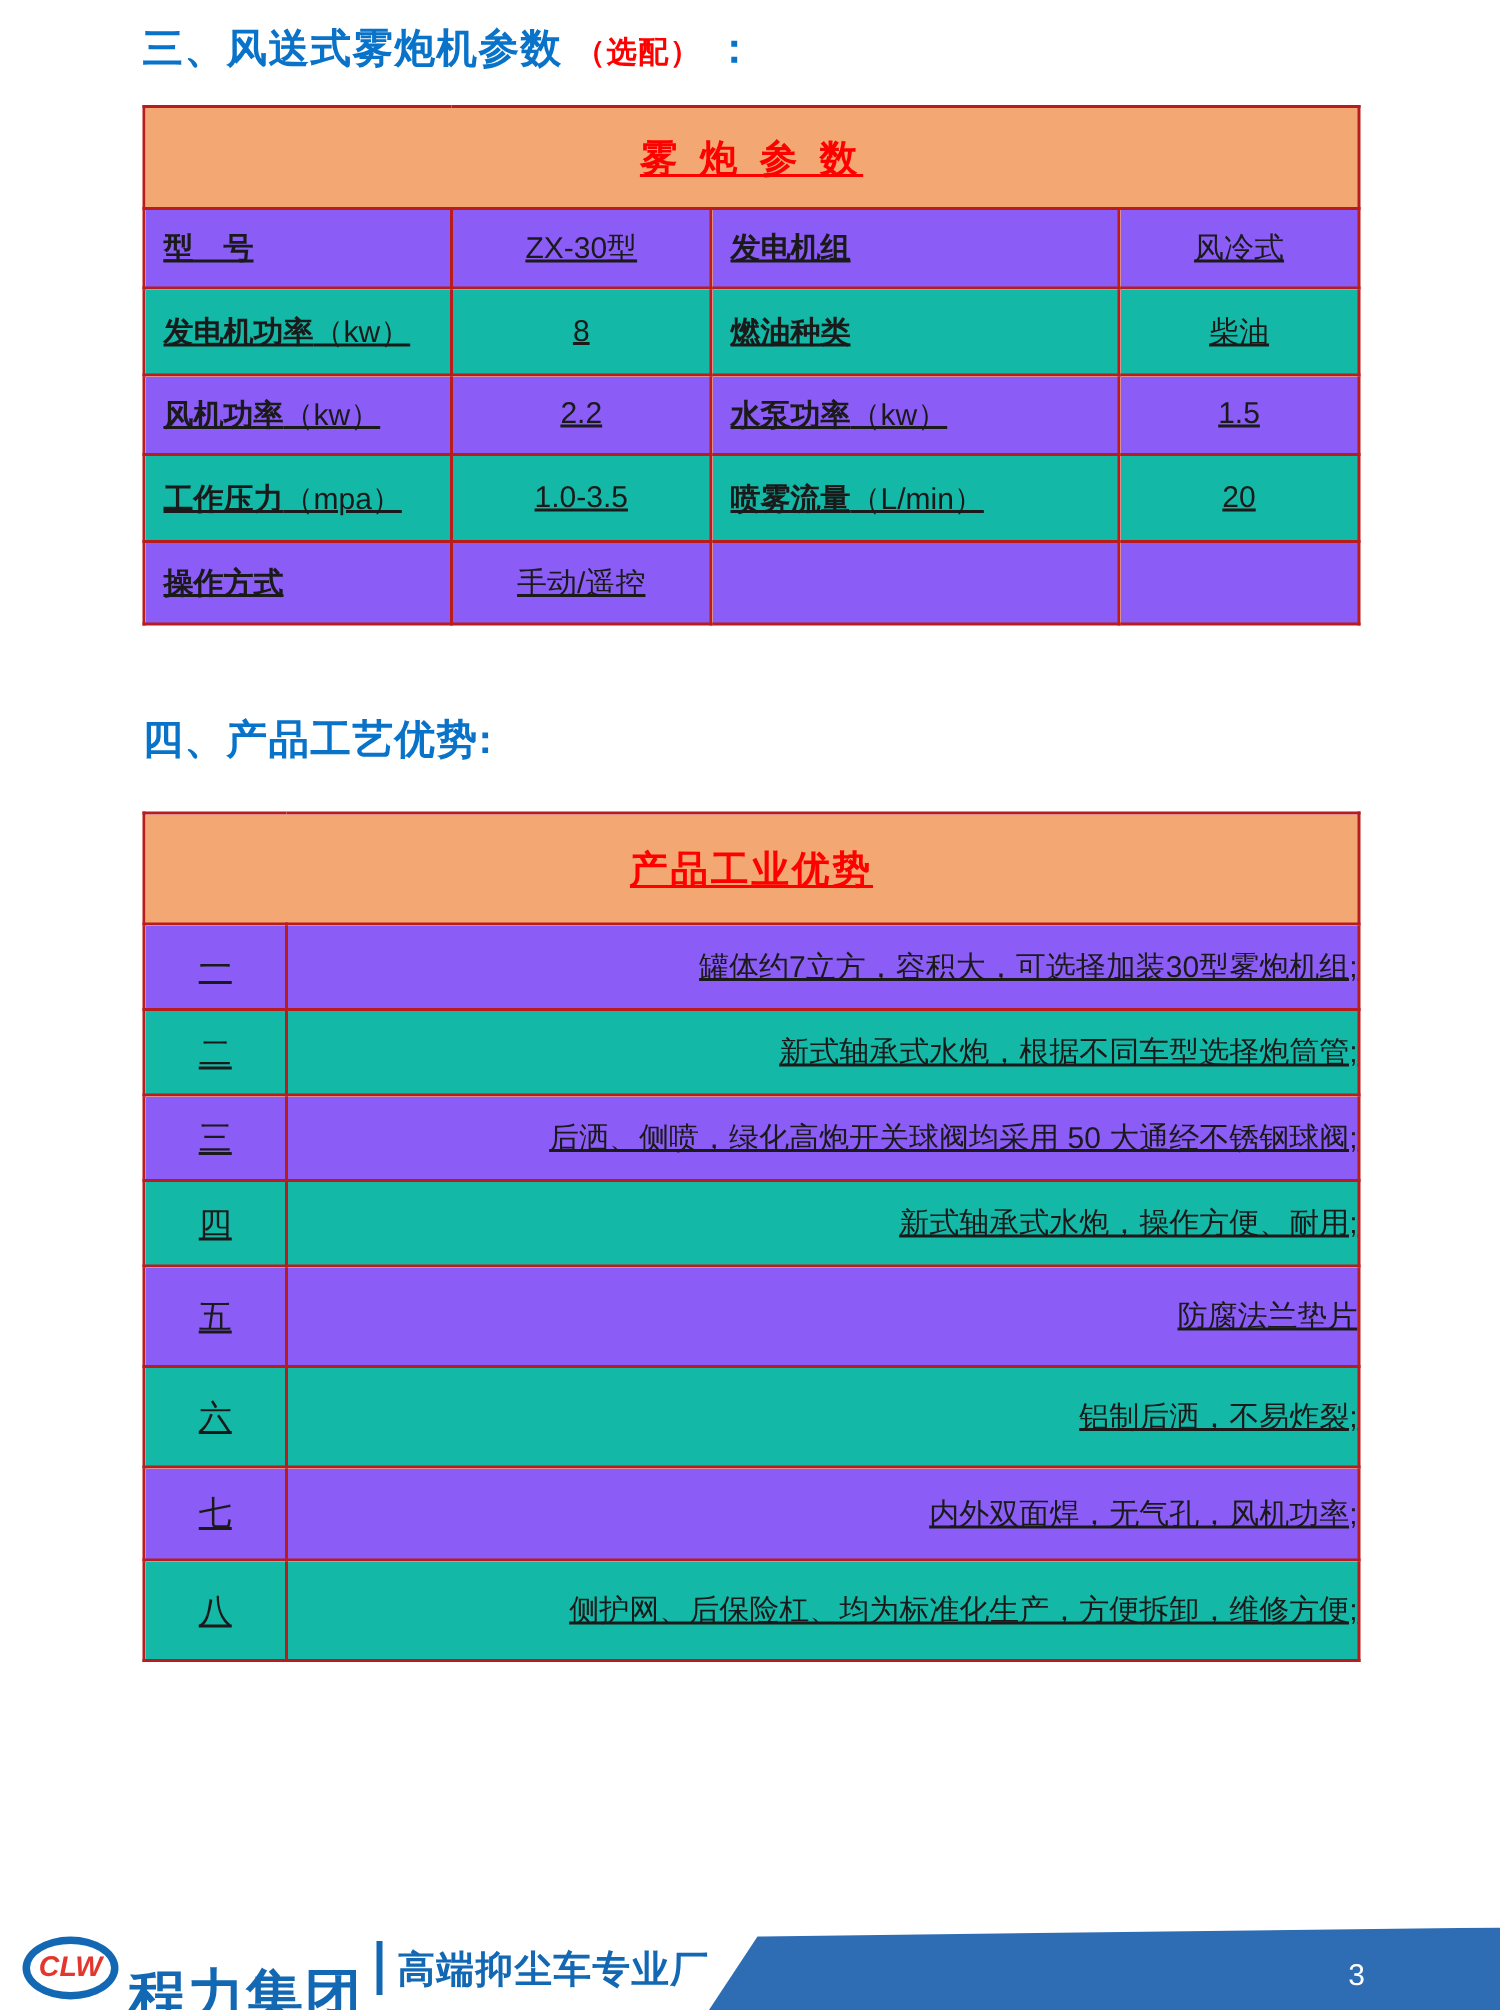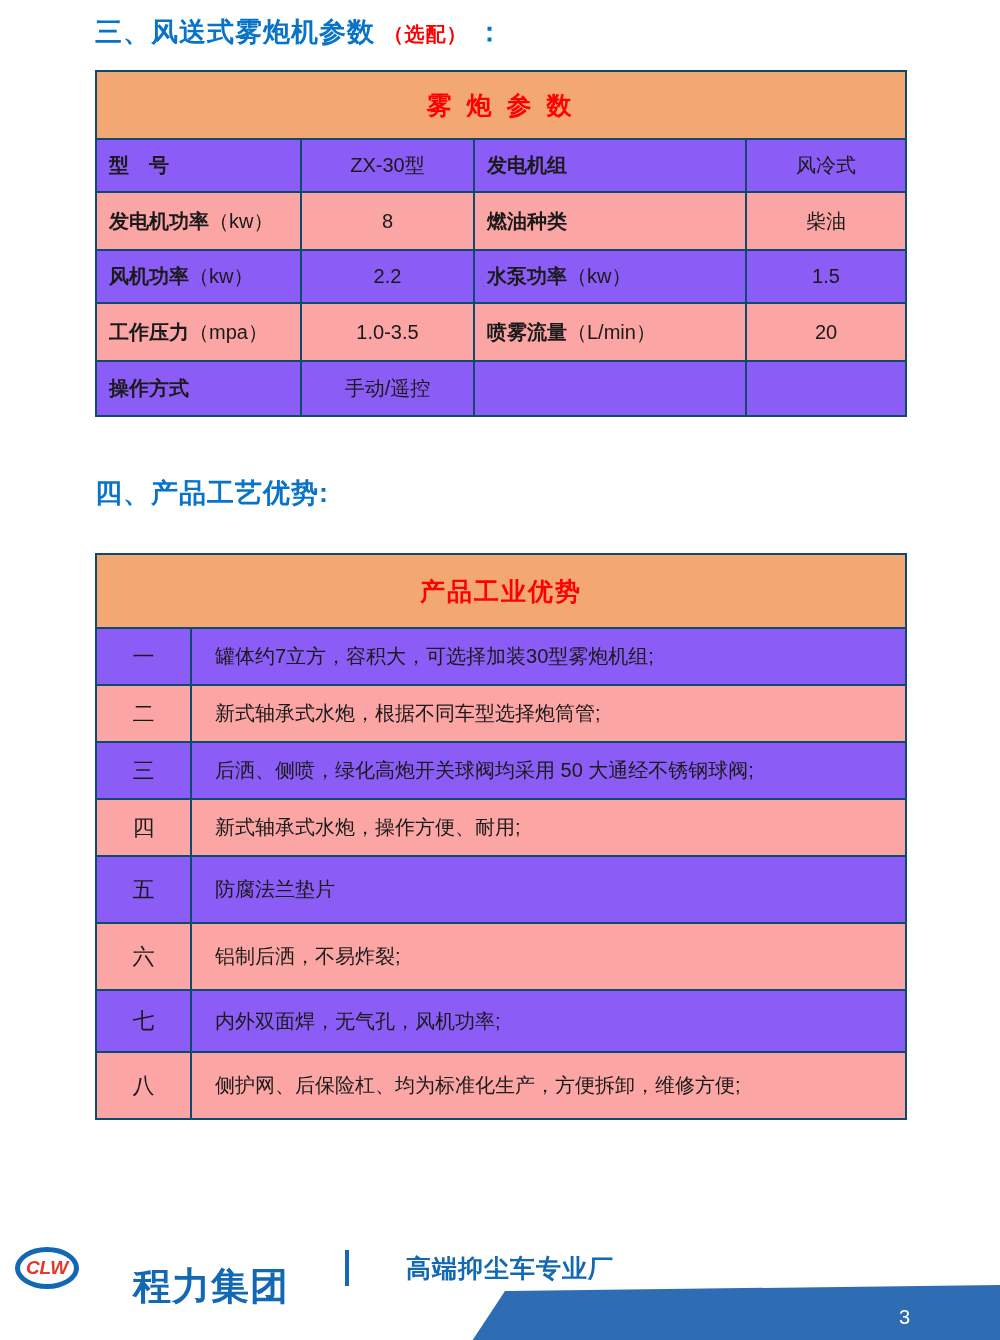--- a/index.html
+++ b/index.html
@@ -7,54 +7,54 @@
     font-family:"Liberation Sans","DejaVu Sans",sans-serif; }
   .page { position:relative; width:1000px; height:1340px; background:#fff; }
 
   
   .h-blue { margin:14px 0 0 95px; font-size:27px; font-weight:bold; color:#0873C8; letter-spacing:1px; }
   .h-blue .opt { color:#FF0000; font-size:20px; font-weight:bold; }
   .h2 { margin:58px 6px 0 95px; }
 
   
   table { border-collapse:collapse; table-layout:fixed; width:810px; margin:20px 0 0 95px; }
-  td,th { border:2px solid #0c4a6e; font-size:20px; color:#1a1a1a; overflow:hidden; }
+  td,th { border:2px solid #b91c1c; font-size:20px; color:#1a1a1a; overflow:hidden;text-decoration:underline; }
   thead th { background:#F3A873; color:#FF0000; font-weight:bold; font-size:25px; letter-spacing:4px; }
   .bg-light { background:#8b5cf6; }
-  .bg-blue  { background:#fca5a5; }
+  .bg-blue  { background:#14b8a6; }
   .b { font-weight:bold; }
   .r { font-weight:normal; }
 
   
   #spec-table thead th { height:68px; }
   #spec-table td.lab { text-align:left; padding-left:12px; }
   #spec-table td.val { text-align:center; }
   #spec-table tbody tr:nth-child(1){ height:53px; }
   #spec-table tbody tr:nth-child(2){ height:58px; }
   #spec-table tbody tr:nth-child(3){ height:53px; }
   #spec-table tbody tr:nth-child(4){ height:58px; }
   #spec-table tbody tr:nth-child(5){ height:55px; }
   #spec-table tbody tr:nth-child(6){ height:54px; }
 
   
-  #adv-table { margin-top:42px; }
+  #adv-table { margin-top:30px; }
   #adv-table thead th { height:74px; letter-spacing:2px; }
   #adv-table td.num  { text-align:center; font-size:22px; }
-  #adv-table td.desc { text-align:left; padding-left:23px; }
+  #adv-table td.desc { text-align:right; padding-left:23px; }
   #adv-table tbody tr:nth-child(1){ height:57px; }
   #adv-table tbody tr:nth-child(2){ height:57px; }
   #adv-table tbody tr:nth-child(3){ height:57px; }
   #adv-table tbody tr:nth-child(4){ height:57px; }
   #adv-table tbody tr:nth-child(5){ height:67px; }
   #adv-table tbody tr:nth-child(6){ height:67px; }
   #adv-table tbody tr:nth-child(7){ height:62px; }
   #adv-table tbody tr:nth-child(8){ height:67px; }
 
   
-  .footer-logo { position:absolute; left:15px; top:1228px; height:52px; display:flex; align-items:center;gap:47px; }
+  .footer-logo { position:absolute; left:15px; top:1272px; height:52px; display:flex; align-items:center; }
   .clw-oval { width:64px; height:42px; border:5px solid #1268B3; border-radius:50%;
     display:flex; align-items:center; justify-content:center; background:#fff; flex:none; }
   .clw-oval span { color:#E3362C; font-weight:bold; font-style:italic; font-size:19px; letter-spacing:0; }
   .company { color:#1268B3; font-size:38px; font-weight:bold; margin-left:7px; letter-spacing:1px;margin-top:36px; }
   .logo-divider { width:4px; height:36px; background:#1268B3; margin:0 10px 0 9px; }
   .tagline { color:#1268B3; font-size:25px; font-weight:bold; letter-spacing:1px; }
 
   .footer-band { position:absolute; left:0; top:1270px; width:1000px; height:60px; background:#2E6DB4;
     clip-path:polygon(505px 7px, 1000px 1px, 1000px 60px, 470px 60px); }
   .page-num { position:absolute; right:90px; bottom:15px; color:#ffffff; font-size:20px; }

